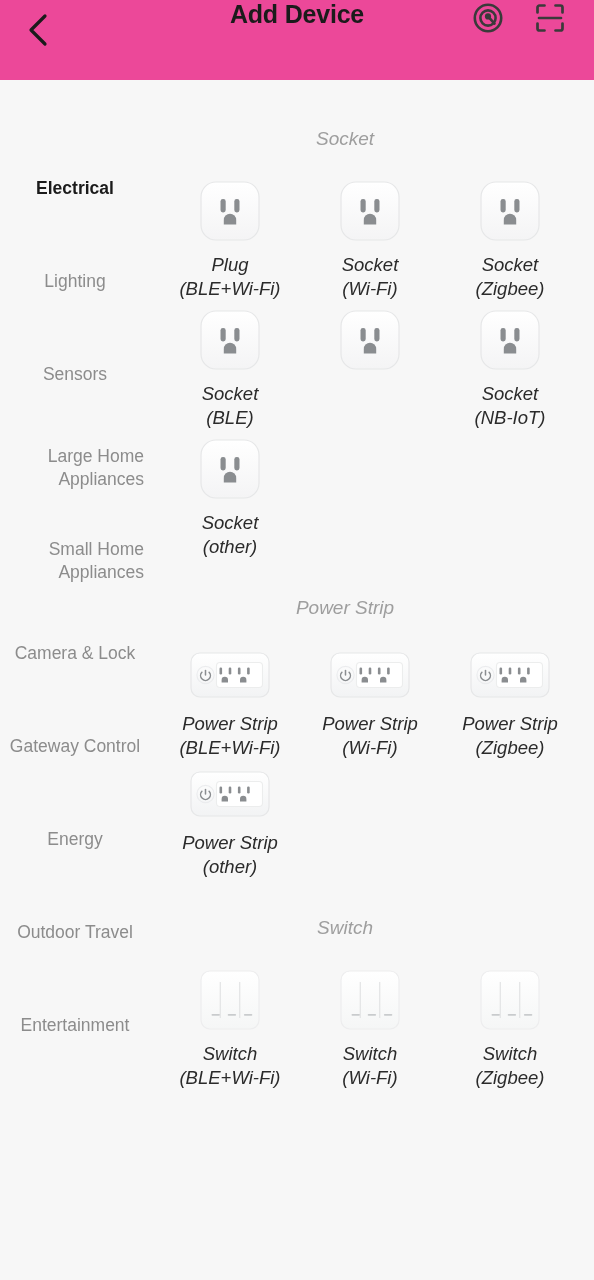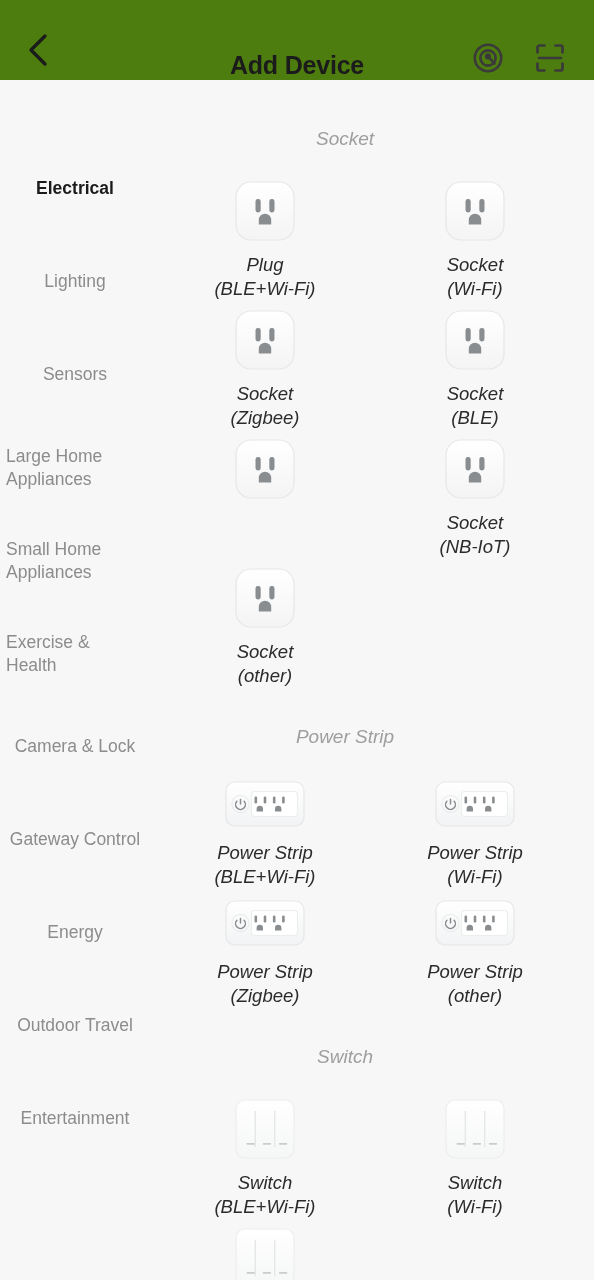--- a/index.html
+++ b/index.html
@@ -15,22 +15,22 @@
     font-family: "Liberation Sans", sans-serif;
     color: #2b2b2b;
     -webkit-font-smoothing: antialiased;
   }
 
   
   .header {
     position: relative;
     height: 80px;
     display: flex;
-    align-items: flex-end;
-    background: #4d7c0f;
+    align-items: flex-start;
+    background: #ec4899;
   }
   .back-btn {
     width: 60px;
     height: 60px;
     margin-left: 8px;
     display: flex;
     align-items: center;
     justify-content: center;
     cursor: pointer;
   }
@@ -71,21 +71,21 @@
     flex: 0 0 150px;
     padding-top: 62px;
     background: #f7f7f7;
     overflow: hidden;
   }
   .side-item {
     height: 93px;
     display: flex;
     align-items: center;
     justify-content: center;
-    text-align: left;
+    text-align: right;
     padding: 0 6px;
     font-size: 17.5px;
     line-height: 23px;
     color: #8c8c8c;
     cursor: pointer;
   }
   .side-item.active {
     color: #1b1b1b;
     font-weight: bold;
   }
@@ -99,21 +99,21 @@
   }
   .section-title {
     text-align: center;
     font-size: 19px;
     color: #9e9e9e;
     padding-right: 54px;
     margin-bottom: 26px;
   }
   .grid {
     display: grid;
-    grid-template-columns: repeat(2, 1fr);
+    grid-template-columns: repeat(3, 1fr);
     padding: 0 14px 0 10px;
     row-gap: 4px;
   }
   .tile {
     display: flex;
     flex-direction: column;
     align-items: center;
     padding-top: 4px;
     cursor: pointer;
   }
@@ -186,23 +186,20 @@
       <div class="side-item">
         <span>Sensors</span>
       </div>
       <div class="side-item">
         <span>Large Home Appliances</span>
       </div>
       <div class="side-item">
         <span>Small Home Appliances</span>
       </div>
       <div class="side-item">
-        <span>Exercise &amp; Health</span>
-      </div>
-      <div class="side-item">
         <span>Camera &amp; Lock</span>
       </div>
       <div class="side-item">
         <span>Gateway Control</span>
       </div>
       <div class="side-item">
         <span>Energy</span>
       </div>
       <div class="side-item">
         <span>Outdoor Travel</span>

